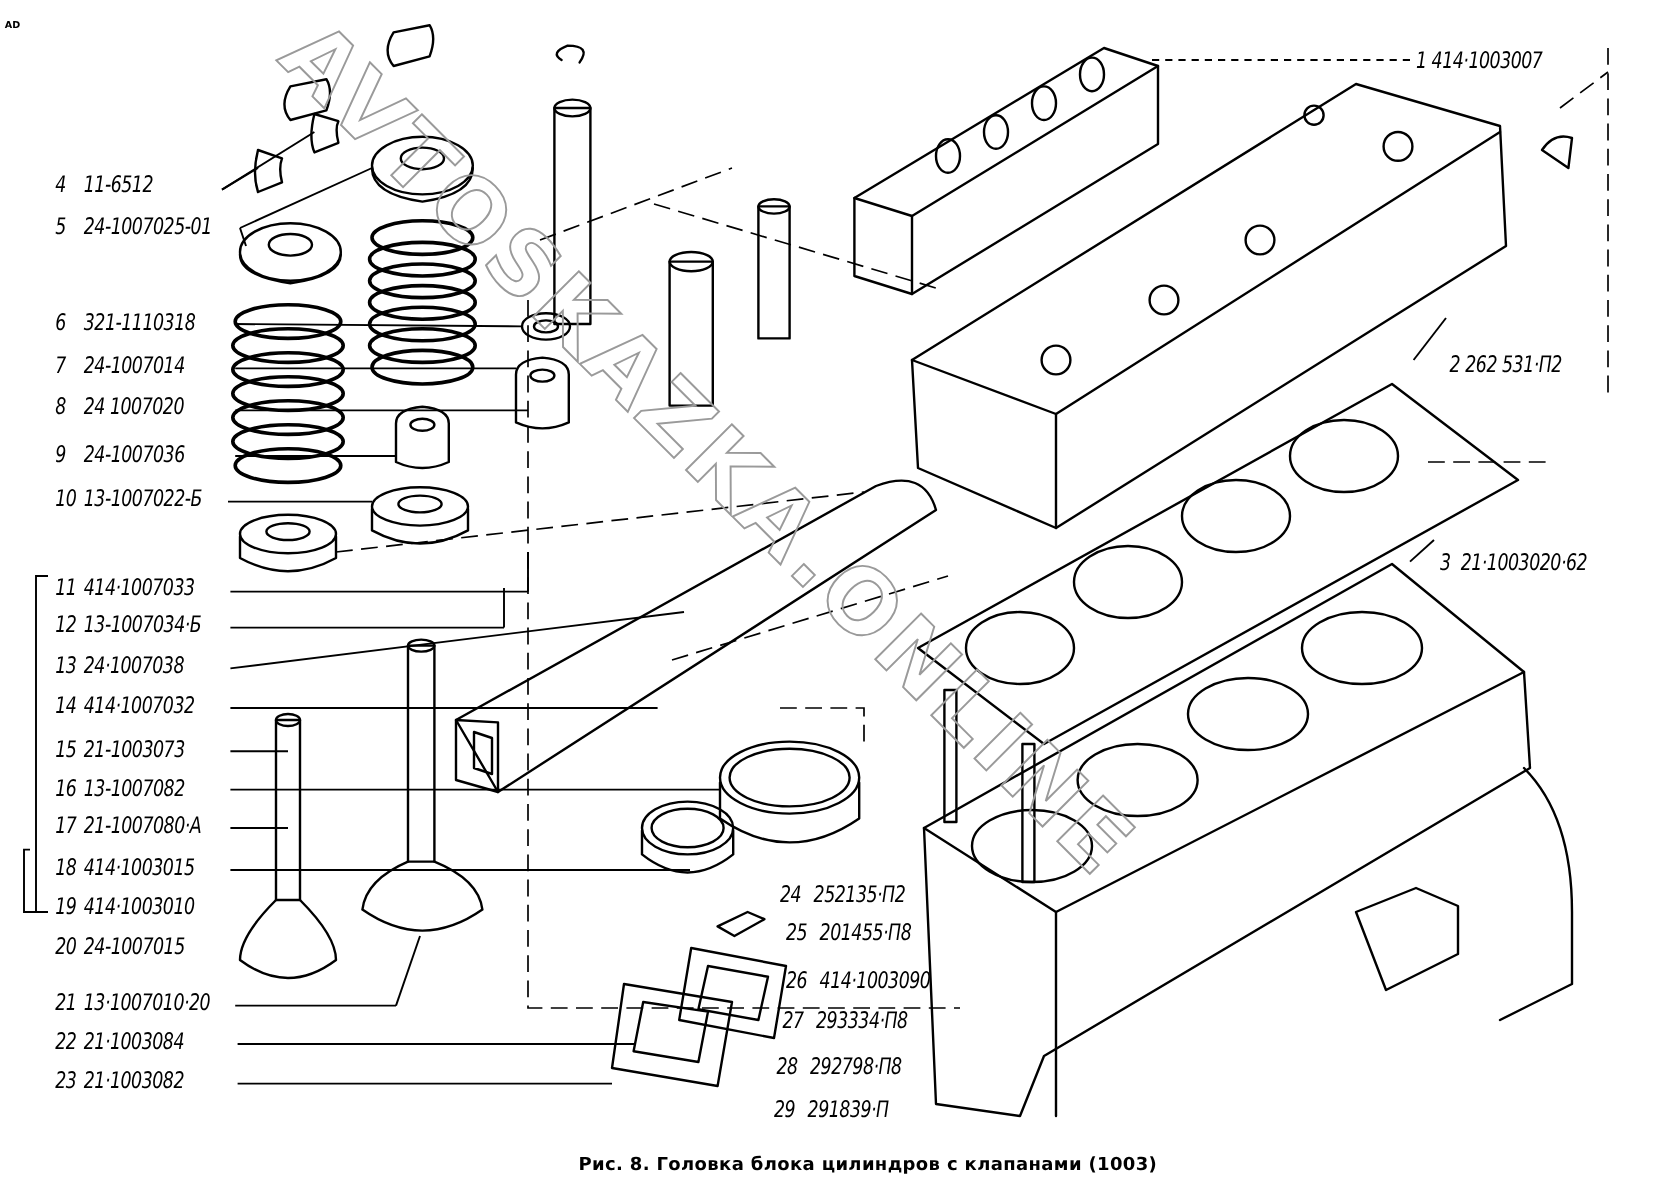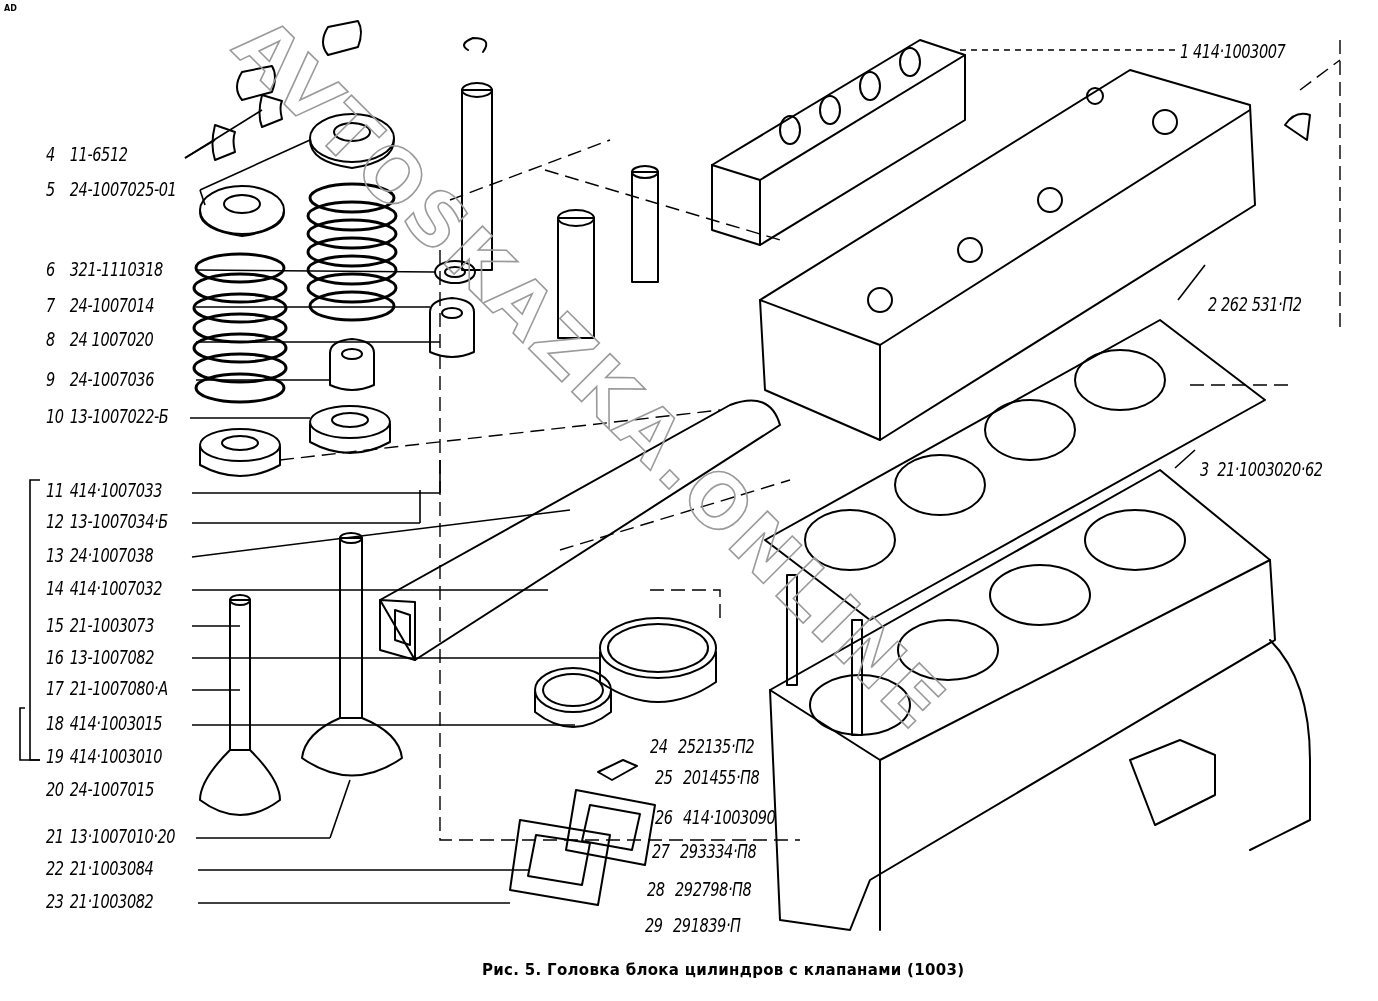--- a/index.html
+++ b/index.html
@@ -1,21 +1,21 @@
 <!DOCTYPE html>
 <html><head>
 <meta charset="utf-8">
 <style>
   html, body { margin:0; padding:0; background:#ffffff; }
   body { width:1378px; height:1001px; position:relative; overflow:hidden; font-family:"DejaVu Sans", sans-serif; }
   #stage { position:absolute; left:0; top:0; width:1378px; height:1001px; }
   .lbl { position:absolute; font-family:"DejaVu Sans Condensed","DejaVu Sans", sans-serif; font-style:italic; font-size:19px; color:#000; white-space:nowrap; letter-spacing:-0.5px; transform:scaleX(0.85); transform-origin:left center; }
   .lbl .num { display:inline-block; min-width:28px; }
   .caption { position:absolute; left:482px; top:961px; font-family:"DejaVu Sans", sans-serif; font-weight:bold; font-size:15px; color:#000; letter-spacing:0.3px; }
-  .corner { position:absolute; left:4px; top:4px; font-size:8px; font-weight:bold; }
+  .corner { position:absolute; left:4px; top:16px; font-size:8px; font-weight:bold; }
   svg text { font-family:"DejaVu Sans", sans-serif; }
 </style>
 </head>
 <body>
 
 <div id="stage">
 <svg width="1378" height="1001" viewBox="0 0 1378 1001" xmlns="http://www.w3.org/2000/svg">
   <g fill="none" stroke="#000" stroke-width="2" stroke-linecap="round" stroke-linejoin="round">
 
     <g>
@@ -239,13 +239,13 @@
 
 <div>
   <div class="lbl" style="left:650px;top:735px"><span class="num">24</span> <span>252135·П2</span></div>
   <div class="lbl" style="left:655px;top:766px"><span class="num">25</span> <span>201455·П8</span></div>
   <div class="lbl" style="left:655px;top:806px"><span class="num">26</span> <span>414·1003090</span></div>
   <div class="lbl" style="left:652px;top:840px"><span class="num">27</span> <span>293334·П8</span></div>
   <div class="lbl" style="left:647px;top:878px"><span class="num">28</span> <span>292798·П8</span></div>
   <div class="lbl" style="left:645px;top:914px"><span class="num">29</span> <span>291839·П</span></div>
 </div>
 
-<div class="caption">Рис. 5. Головка блока цилиндров с клапанами (1003)</div>
+<div class="caption">Рис. 8. Головка блока цилиндров с клапанами (1003)</div>
 
 </body></html>

